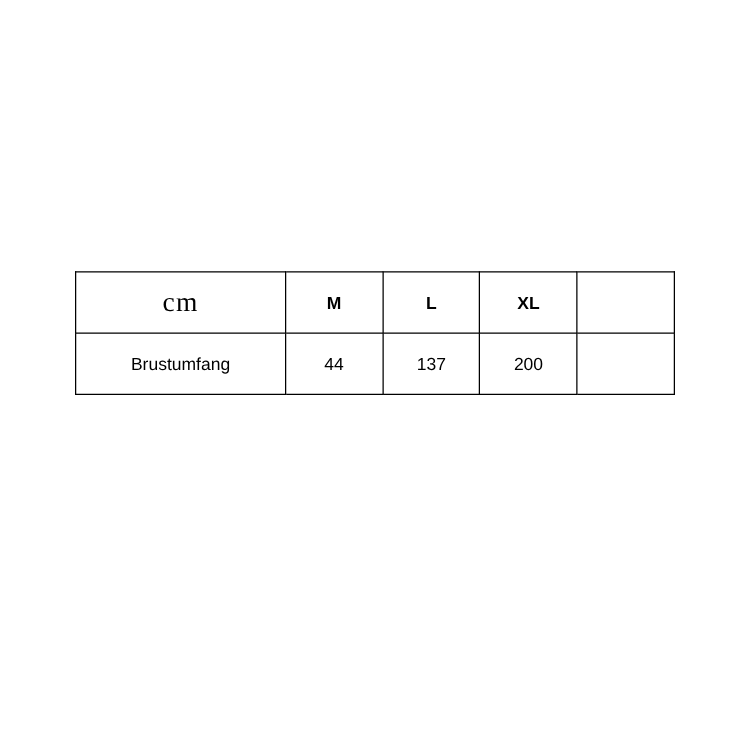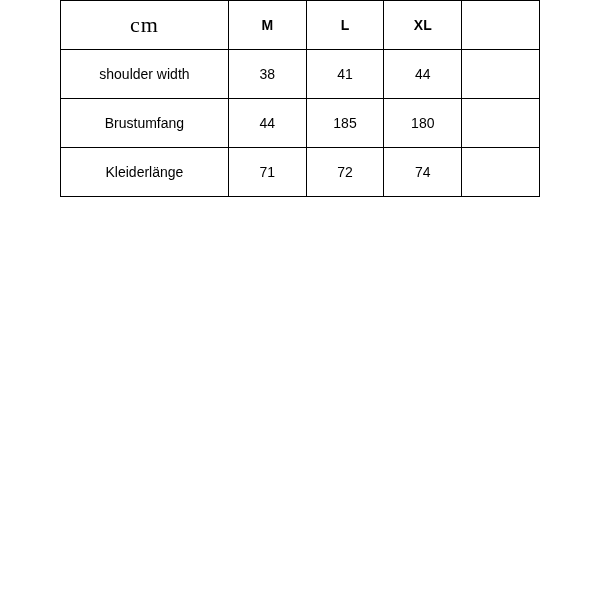--- a/index.html
+++ b/index.html
@@ -1,16 +1,16 @@
 <!DOCTYPE html>
 <html><head>
 <meta charset="utf-8">
 <style>
 html,body{margin:0;padding:0;width:600px;height:600px;background:#fff;font-family:"Times New Roman",Georgia,serif;color:#000}
-.wrap{display:flex;align-items:flex-start;justify-content:center;width:600px;height:532px}
+.wrap{display:flex;align-items:center;justify-content:center;width:600px;height:532px}
 table{border-collapse:collapse;table-layout:fixed;width:480px}
 th,td{border:1px solid #000;text-align:center;vertical-align:middle;height:48px;padding:0}
 col.label{width:164px}
 col.size{width:76px}
 col.blank{width:76px}
 .unit{font-family:Georgia,"Times New Roman",serif;font-size:22px;font-weight:400;letter-spacing:1px}
 th.size{font-family:Arial,Helvetica,sans-serif;font-size:14px;font-weight:700}
 td.label{font-family:Arial,Helvetica,sans-serif;font-size:14px}
 td.val{font-family:Arial,Helvetica,sans-serif;font-size:14px}
 td.blank,th.blank{}
@@ -29,35 +29,21 @@
   </colgroup>
   <tbody>
         <tr>
     <th class="unit">cm</th>
     <th class="size">M</th>
     <th class="size">L</th>
     <th class="size">XL</th>
     <th class="blank"></th>
   </tr>
   <tr>
-    <td class="label">shoulder width</td>
-    <td class="val">38</td>
-    <td class="val">41</td>
-    <td class="val">44</td>
-    <td class="blank"></td>
-  </tr>
-  <tr>
     <td class="label">Brustumfang</td>
     <td class="val">44</td>
-    <td class="val">185</td>
-    <td class="val">180</td>
-    <td class="blank"></td>
-  </tr>
-  <tr>
-    <td class="label">Kleiderlänge</td>
-    <td class="val">71</td>
-    <td class="val">72</td>
-    <td class="val">74</td>
+    <td class="val">137</td>
+    <td class="val">200</td>
     <td class="blank"></td>
   </tr>
 </tbody>
     </table>
 </div>
 
 </body></html>

